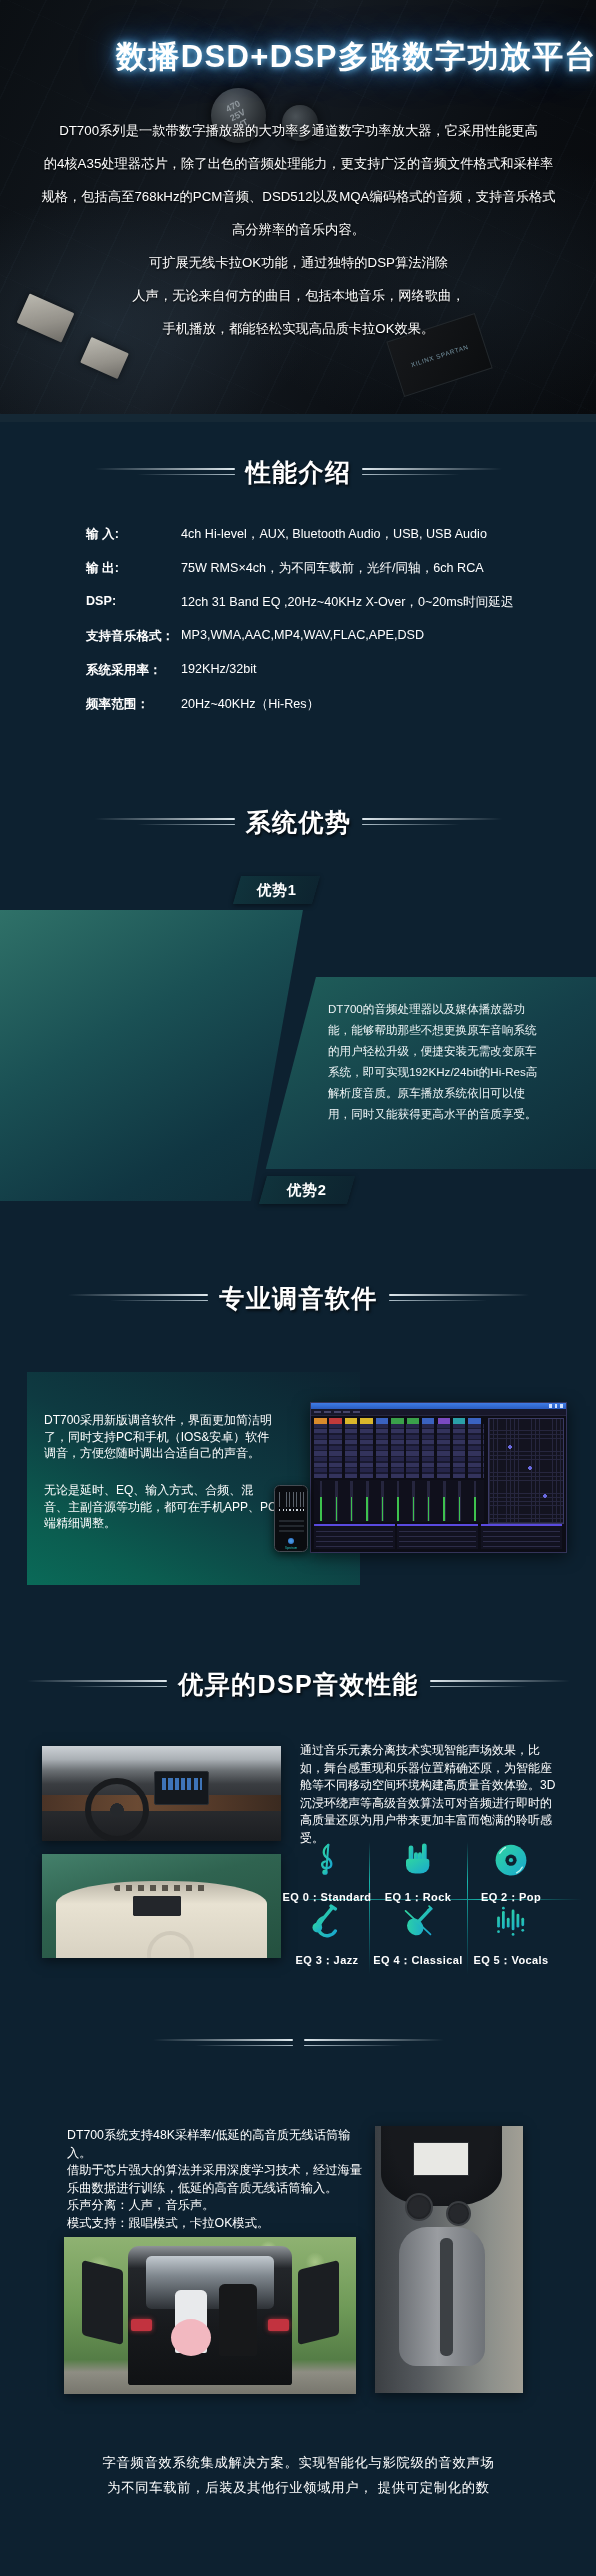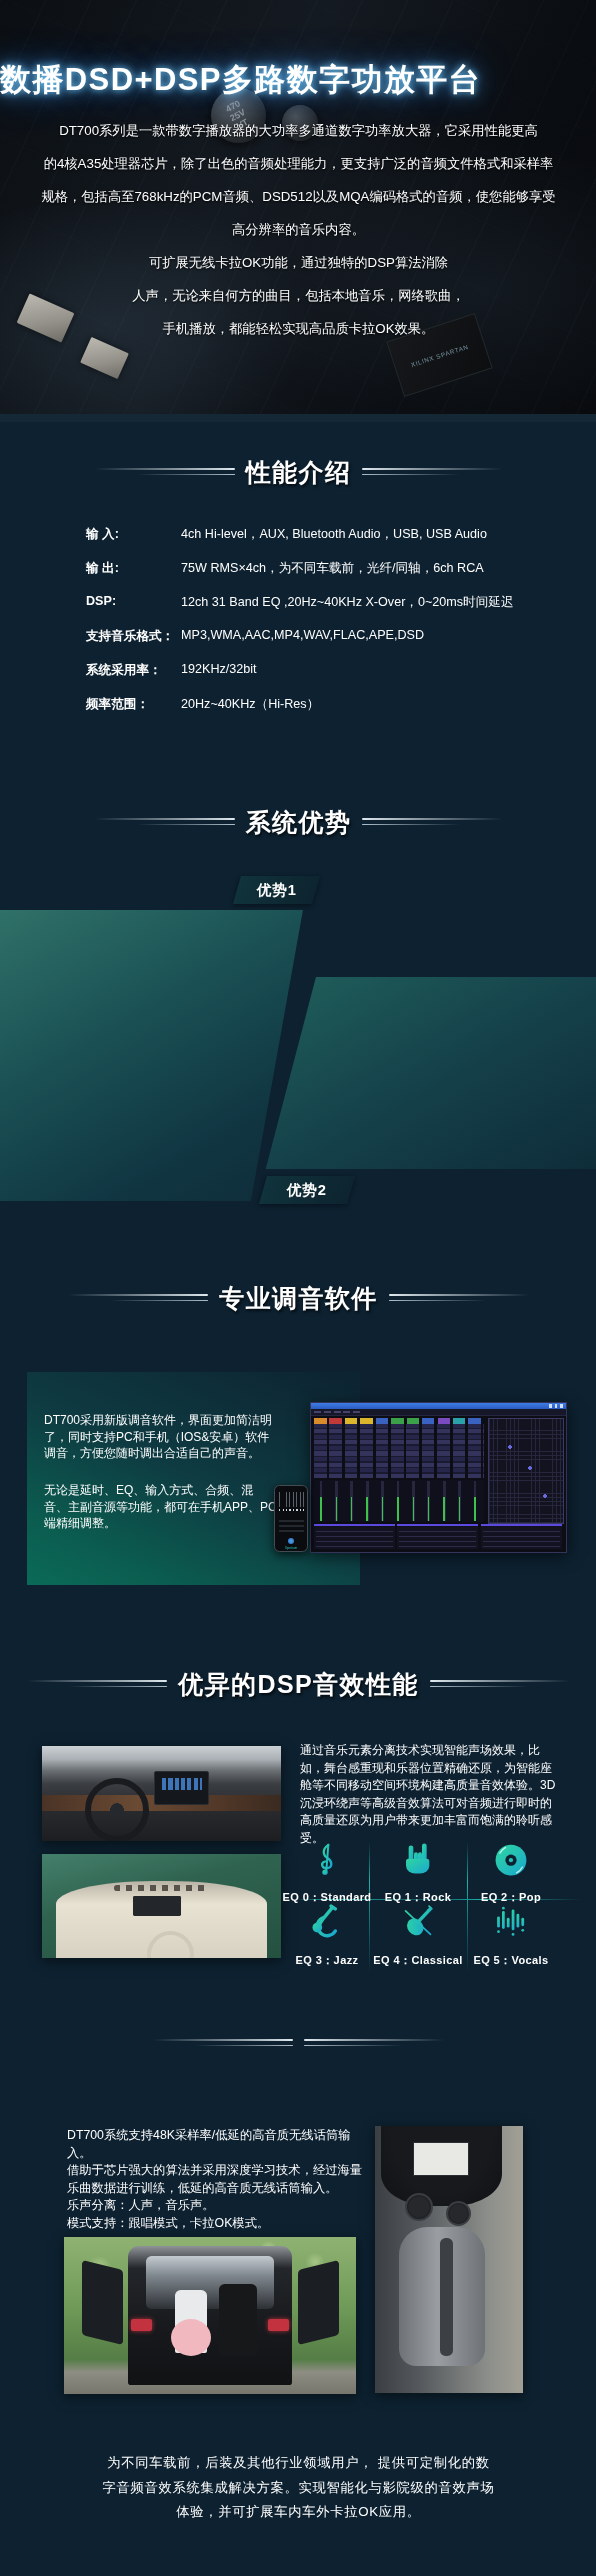--- a/index.html
+++ b/index.html
@@ -19,21 +19,21 @@
                repeating-linear-gradient(25deg, rgba(130,170,200,.04) 0 0.7px, transparent 0.7px 63px);}
   .cap{border-radius:50%;background:radial-gradient(circle at 38% 32%,#596065,#2c3135 58%,#121518 100%);
        box-shadow:0 0 12.6px rgba(0,0,0,.8);display:flex;align-items:center;justify-content:center;}
   .cap-label{color:#9aa2a8;font-weight:bold;font-size:9px;line-height:9.8px;text-align:center;
        transform:rotate(-28deg);white-space:pre-line;opacity:.85;}
   .chip{background:linear-gradient(135deg,#16181b,#0c0e10);border:0.7px solid #23282c;transform:rotate(-18deg);
        display:flex;align-items:center;justify-content:center;}
   .chip-label{color:#8fb3c4;font-size:6.3px;letter-spacing:0.7px;transform:rotate(0deg);opacity:.8;text-align:center;}
   .ic{background:linear-gradient(145deg,#d8d4c8,#a9a49a 60%,#7e7a72);transform:rotate(24deg);
       box-shadow:0 0 7px rgba(0,0,0,.6);border-radius:1.4px;opacity:.85;}
-  .hero-title{left:0;top:59px;width:597px;text-align:left;font-size:31px;font-weight:bold;letter-spacing:1.4px;
+  .hero-title{left:0;top:36px;width:597px;text-align:right;font-size:31px;font-weight:bold;letter-spacing:1.4px;
       text-shadow:0 0 7px rgba(120,210,255,.95),0 0 18px rgba(70,170,255,.7),0 0 34px rgba(50,140,255,.5);}
   .hero-para{left:0;top:114px;width:597px;text-align:center;font-size:13.3px;line-height:33px;
       text-shadow:0 0.7px 2.1px rgba(0,0,0,.9);}
 
   
   .sec-head{width:597px;display:flex;align-items:center;justify-content:center;gap:11.2px;}
   .sec-title{font-size:25px;font-weight:bold;letter-spacing:1.4px;text-shadow:1.4px 2.1px 2.8px rgba(0,0,0,.7);white-space:nowrap;}
   .hl{width:140px;height:11.2px;position:relative;}
   .hl i{position:absolute;display:block;height:1.4px;border-radius:1.4px;}
   .hl-left i.a{right:0;top:1.4px;width:140px;background:linear-gradient(90deg,transparent,#dfe9ee);}
@@ -213,21 +213,21 @@
     <div class="abs ic" style="left:21px;top:302px;width:49px;height:32px"></div>
     <div class="abs ic" style="left:84px;top:344px;width:41px;height:28px"></div>
     <div class="abs chip" style="left:393px;top:326px;width:91px;height:56px">
       <span class="chip-label">XILINX SPARTAN</span>
     </div>
   </div>
   <div class="abs hero-title">数播DSD+DSP多路数字功放平台</div>
   <div class="abs hero-para">
     <div>DT700系列是一款带数字播放器的大功率多通道数字功率放大器，它采用性能更高</div>
     <div>的4核A35处理器芯片，除了出色的音频处理能力，更支持广泛的音频文件格式和采样率</div>
-    <div>规格，包括高至768kHz的PCM音频、DSD512以及MQA编码格式的音频，使您能够享受</div>
+    <div>规格，包括高至768kHz的PCM音频、DSD512以及MQA编码格式的音频，支持音乐格式</div>
     <div>高分辨率的音乐内容。</div>
     <div>可扩展无线卡拉OK功能，通过独特的DSP算法消除</div>
     <div>人声，无论来自何方的曲目，包括本地音乐，网络歌曲，</div>
     <div>手机播放，都能轻松实现高品质卡拉OK效果。</div>
   </div>
 
   <div class="abs sec-head" style="top:456px">
     <span class="hl hl-left">
         <i class="a"></i>
         <i class="b"></i>
@@ -274,20 +274,21 @@
     <span class="hl hl-right">
         <i class="a"></i>
         <i class="b"></i>
       </span>
   </div>
   <div class="abs badge" style="left:237px;top:876px;width:79px;height:28px">
     <span>优势1</span>
   </div>
   <div class="abs adv-panel1"></div>
   <div class="abs adv-panel2"></div>
+  <div class="abs adv-text2">DT700的音频处理器以及媒体播放器功能，能够帮助那些不想更换原车音响系统的用户轻松升级，便捷安装无需改变原车系统，即可实现192KHz/24bit的Hi-Res高解析度音质。原车播放系统依旧可以使用，同时又能获得更高水平的音质享受。</div>
   <div class="abs badge" style="left:263px;top:1176px;width:88px;height:28px">
     <span>优势2</span>
   </div>
 
   <div class="abs sec-head" style="top:1282px">
     <span class="hl hl-left">
         <i class="a"></i>
         <i class="b"></i>
       </span>
     <span class="sec-title">专业调音软件</span>
@@ -458,19 +459,18 @@
     <div class="couple-car"></div>
     <div class="couple-trunk"></div>
     <div class="tail-l"></div>
     <div class="tail-r"></div>
     <div class="girl"></div>
     <div class="hat"></div>
     <div class="boy"></div>
   </div>
 
   <div class="abs footer">
+    <div>字音频音效系统集成解决方案。实现智能化与影院级的音效声场</div>
     <div>为不同车载前，后装及其他行业领域用户， 提供可定制化的数</div>
-    <div>字音频音效系统集成解决方案。实现智能化与影院级的音效声场</div>
-    <div>体验，并可扩展车内车外卡拉OK应用。</div>
   </div>
 
 </div>
 
 
 </body></html>

